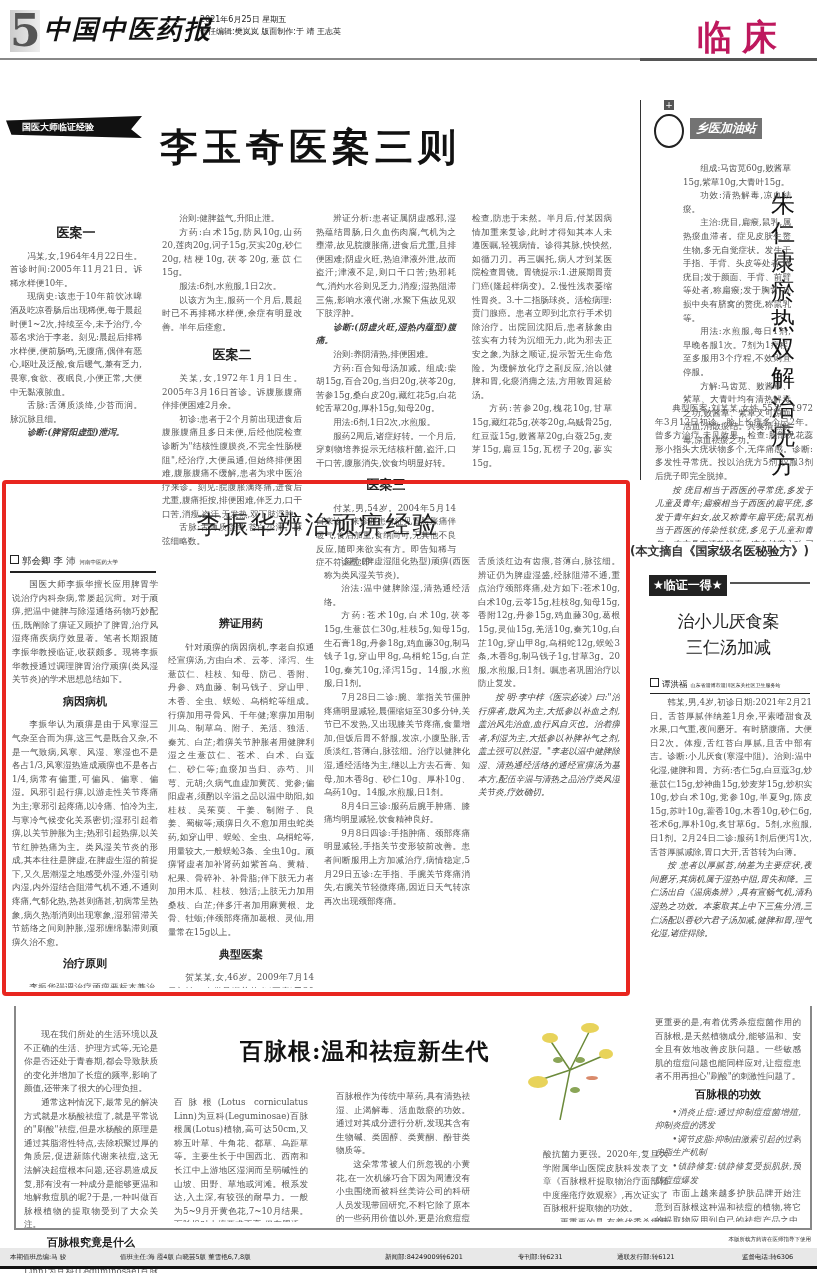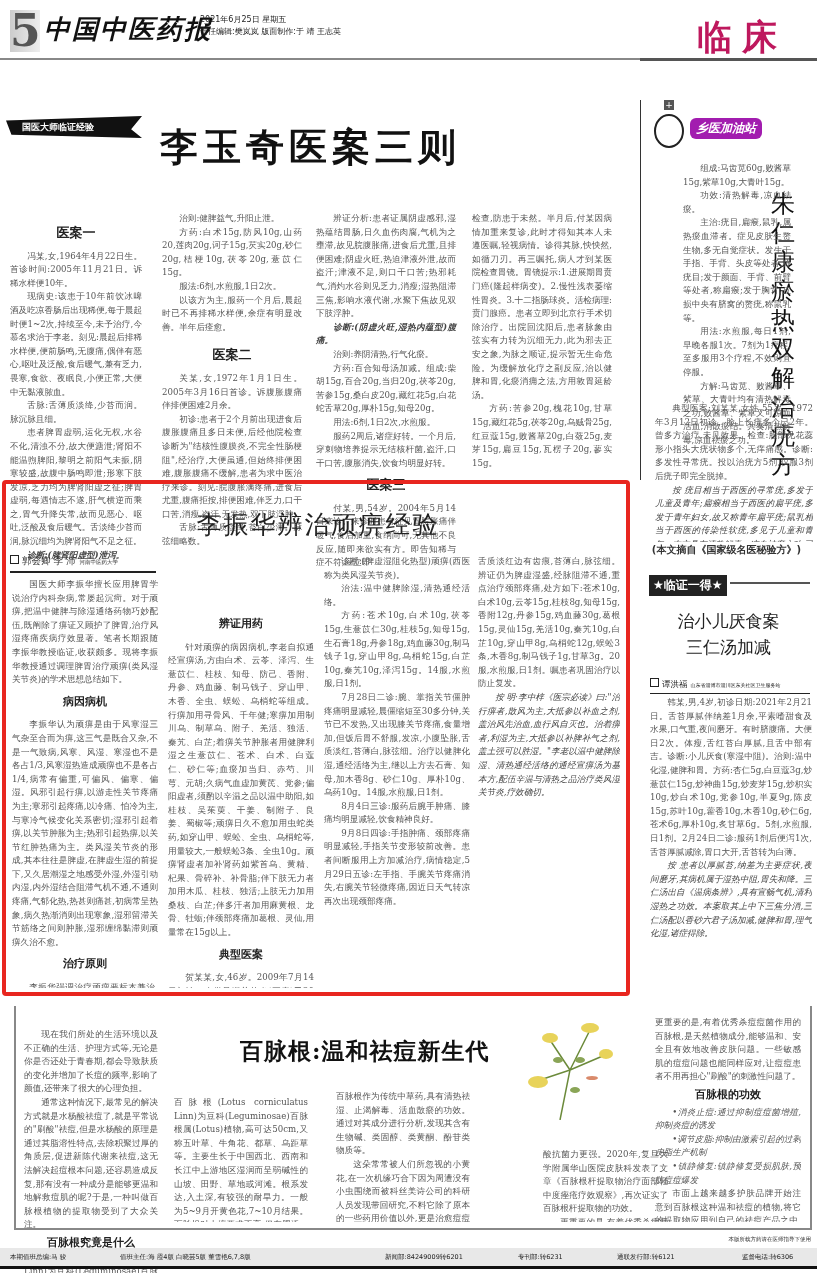--- a/index.html
+++ b/index.html
@@ -29,21 +29,21 @@
            clip-path:polygon(0 20%,100% 0,92% 60%,100% 100%,4% 85%);
            color:#fff; font-size:9px; line-height:22px; padding-left:16px;
            font-family:"DejaVu Serif",serif; font-weight:bold; }
   .big-title { left:160px; top:122px; font-family:"DejaVu Serif",serif; font-weight:900;
                font-size:38px; letter-spacing:5px; color:#111; }
   .vline { background:#333; width:1px; }
   
   .logo-box { left:650px; top:100px; width:130px; height:60px; }
   .doc-head { width:26px; height:30px; border-radius:50%; border:2px solid #222; background:#fff; }
   .banner-zj { font-family:"DejaVu Sans",sans-serif; font-weight:bold; font-style:italic; font-size:12px;
-               color:#fff; background:#a21caf; padding:2px 6px; border-radius:6px; }
+               color:#fff; background:#737373; padding:2px 6px; border-radius:0; }
   .vert-title { left:768px; top:190px; width:30px; font-family:"DejaVu Sans",sans-serif;
                 font-size:24px; line-height:29px; color:#111; text-align:center; }
   
   .redbox { left:2px; top:480px; width:628px; height:516px; border:4px solid #e8261f;
             border-radius:4px; box-sizing:border-box; }
   .red-title { left:0; width:636px; top:508px; text-align:center; font-family:"DejaVu Sans",sans-serif;
                font-size:25px; color:#222; letter-spacing:2px; }
   .byline { left:10px; top:555px; width:146px; border-bottom:2px solid #222;
             font-family:"DejaVu Sans",sans-serif; font-size:9.5px; padding-bottom:3px; }
   .byline .box { display:inline-block; width:7px; height:7px; border:1px solid #222; margin-right:3px; }
@@ -83,39 +83,38 @@
 <div class="abs hdr-rule2"></div>
 
 <div class="abs brush">国医大师临证经验</div>
 <div class="abs big-title">李玉奇医案三则</div>
 
 <div class="abs txt" style="left:10px;top:218px;width:132px;">
   <div class="sec-h">医案一</div>
   <p>冯某,女,1964年4月22日生。首诊时间:2005年11月21日。诉稀水样便10年。</p>
   <p>现病史:该患于10年前饮冰啤酒及吃凉香肠后出现稀便,每于晨起时便1~2次,持续至今,未予治疗,今慕名求治于李老。刻见:晨起后排稀水样便,便前肠鸣,无腹痛,偶伴有恶心,呕吐及泛酸,食后暖气,兼有乏力,畏寒,食欲、夜眠良,小便正常,大便中无黏液脓血。</p>
   <p>舌脉:舌薄质淡绛,少苔而润。脉沉脉且细。</p>
-  <p>患者脾胃虚弱,运化无权,水谷不化,清浊不分,故大便溏泄;肾阳不能温煦脾阳,黎明之前阳气未振,阴寒较盛,故腹中肠鸣即泄;形寒下肢发凉,乏力均为脾肾阳虚之征;脾胃虚弱,每遇情志不遂,肝气横逆而乘之,胃气升降失常,故而见恶心、呕吐,泛酸及食后暖气。舌淡绛少苔而润,脉沉细均为脾肾阳气不足之征。</p>
   <p class="lead">诊断:(脾肾阳虚型)泄泻。</p>
 </div>
 
 <div class="abs txt" style="left:162px;top:212px;width:140px;">
   <p>治则:健脾益气,升阳止泄。</p>
   <p>方药:白术15g,防风10g,山药20,莲肉20g,诃子15g,芡实20g,砂仁20g,桔梗10g,茯苓20g,薏苡仁15g。</p>
   <p>服法:6剂,水煎服,1日2次。</p>
   <p>以该方为主,服药一个月后,晨起时已不再排稀水样便,余症有明显改善。半年后痊愈。</p>
   <div class="sec-h" style="margin-top:14px;">医案二</div>
   <p>关某,女,1972年1月1日生。2005年3月16日首诊。诉腹胀腹痛伴排便困难2月余。</p>
   <p>初诊:患者于2个月前出现进食后腹胀腹痛且多日未便,后经他院检查诊断为"结核性腹膜炎,不完全性肠梗阻",经治疗,大便虽通,但始终排便困难,腹胀腹痛不缓解,患者为求中医治疗来诊。刻见:脘腹胀满疼痛,进食后尤重,腹痛拒按,排便困难,伴乏力,口干口苦,消瘦,盗汗,无发热,双下肢浮肿。</p>
   <p>舌脉:舌薄质淡绛,苔白少津。脉弦细略数。</p>
 </div>
 
 <div class="abs txt" style="left:316px;top:212px;width:140px;">
   <p>辨证分析:患者证属阴虚感邪,湿热蕴结胃肠,日久血伤肉腐,气机为之壅滞,故见脘腹胀痛,进食后尤重,且排便困难;阴虚火旺,热迫津液外泄,故而盗汗;津液不足,则口干口苦;热邪耗气,消灼水谷则见乏力,消瘦;湿热阻滞三焦,影响水液代谢,水聚下焦故见双下肢浮肿。</p>
   <p class="lead">诊断:(阴虚火旺,湿热内蕴型)腹痛。</p>
-  <p>治则:养阴清热,行气化瘀。</p>
+  <p>治则:养阴清热,排便困难。</p>
   <p>方药:百合知母汤加减。组成:柴胡15g,百合20g,当归20g,茯苓20g,苦参15g,桑白皮20g,藏红花5g,白花蛇舌草20g,厚朴15g,知母20g。</p>
   <p>用法:6剂,1日2次,水煎服。</p>
   <p>服药2周后,诸症好转。一个月后,穿刺物培养提示无结核杆菌,盗汗,口干口苦,腹胀消失,饮食均明显好转。</p>
   <div class="sec-h">医案三</div>
   <p>付某,男,54岁。2004年5月14日来诊。来诊时患者征见胃脘胀痛伴暖气,食后加重,食纳尚可,无其他不良反应,随即来欲实有方。即告知稀与症不符,应立即</p>
 </div>
 
 <div class="abs txt" style="left:472px;top:212px;width:140px;height:258px;overflow:hidden;">
   <p style="text-indent:0">检查,防患于未然。半月后,付某因病情加重来复诊,此时才得知其本人未遵医嘱,轻视病情。诊得其脉,怏怏然,如循刀刃。再三嘱托,病人才到某医院检查胃镜。胃镜提示:1.进展期胃贲门癌(隆起样病变)。2.慢性浅表萎缩性胃炎。3.十二指肠球炎。活检病理:贲门腺癌。患者立即到北京行手术切除治疗。出院回沈阳后,患者脉象由弦实有力转为沉细无力,此为邪去正安之象,为脉之顺证,提示暂无生命危险。为缓解放化疗之副反应,治以健脾和胃,化瘀消痈之法,方用敦胃延龄汤。</p>
   <p>方药:苦参20g,槐花10g,甘草15g,藏红花5g,茯苓20g,乌贼骨25g,红豆蔻15g,败酱草20g,白蔹25g,麦芽15g,扁豆15g,瓦楞子20g,蓼实15g。</p>
@@ -135,21 +134,21 @@
   <p>组成:马齿苋60g,败酱草15g,紫草10g,大青叶15g。</p>
   <p>功效:清热解毒,凉血祛瘀。</p>
   <p>主治:疣目,扁瘊,鼠乳,属热瘀血滞者。症见皮肤生赘生物,多无自觉症状。发生于手指、手背、头皮等处者,称疣目;发于颜面、手背、前臂等处者,称扁瘊;发于胸背,皮损中央有脐窝的赘疣,称鼠乳等。</p>
   <p>用法:水煎服,每日1剂,早晚各服1次。7剂为1疗程,至多服用3个疗程,不效则宜停服。</p>
   <p>方解:马齿苋、败酱草、紫草、大青叶均有清热解毒之功,败酱草、紫草又可凉血活血,消散瘀结。共奏清热解毒,凉血祛瘀之功。</p>
 </div>
 <div class="abs txt" style="left:655px;top:402px;width:158px;height:140px;overflow:hidden;">
   <p>典型医案:刘某某,女性,55岁。1972年3月12日初诊。脸上长疣多个已2年。曾多方治疗,未见效果。检查:脸部见花蕊形小指头大疣状物多个,无痒痛感。诊断:多发性寻常疣。投以治疣方5剂,仅服3剂后疣子即完全脱掉。</p>
   <p style="font-style:italic;color:#444">按 疣目相当于西医的寻常疣,多发于儿童及青年;扁瘊相当于西医的扁平疣,多发于青年妇女,故又称青年扁平疣;鼠乳相当于西医的传染性软疣,多见于儿童和青年。本方具有清热解毒、凉血祛瘀之功,可治寻常疣、扁平疣,亦可治传染性软疣。从1972年6月至1974年,用此方治疗观察扁平疣75例,治愈47例,皮损基本消退11例,无效17例,总有效率为77.3%。</p>
 </div>
-<div class="abs" style="right:16px;top:543px;font-size:10px;font-weight:bold;color:#333;font-family:'DejaVu Sans',sans-serif;">(本文摘自《国家级名医秘验方》)</div>
+<div class="abs" style="right:8px;top:543px;font-size:12px;font-weight:bold;color:#333;font-family:'DejaVu Sans',sans-serif;">(本文摘自《国家级名医秘验方》)</div>
 
 <div class="abs redbox"></div>
 <div class="abs red-title">李振华辨治顽痹经验</div>
 <div class="abs byline">
   <span class="box"></span><span>郭会卿  李 沛</span><span class="org">河南中医药大学</span>
 </div>
 
 <div class="abs txt" style="left:12px;top:578px;width:146px;height:410px;overflow:hidden;">
   <p>国医大师李振华擅长应用脾胃学说治疗内科杂病,常屡起沉疴。对于顽痹,把温中健脾与除湿通络药物巧妙配伍,既阐除了痹证又顾护了脾胃,治疗风湿疼痛疾病疗效显著。笔者长期跟随李振华教授临证,收获颇多。现将李振华教授通过调理脾胃治疗顽痹(类风湿关节炎)的学术思想总结如下。</p>
   <div class="sec-h sm">病因病机</div>

